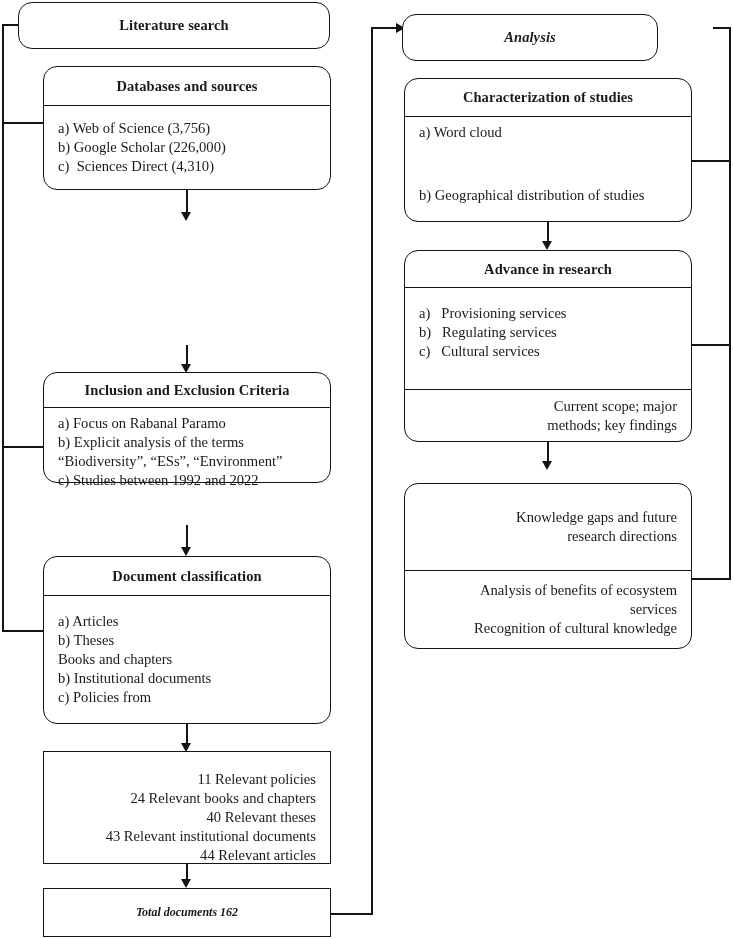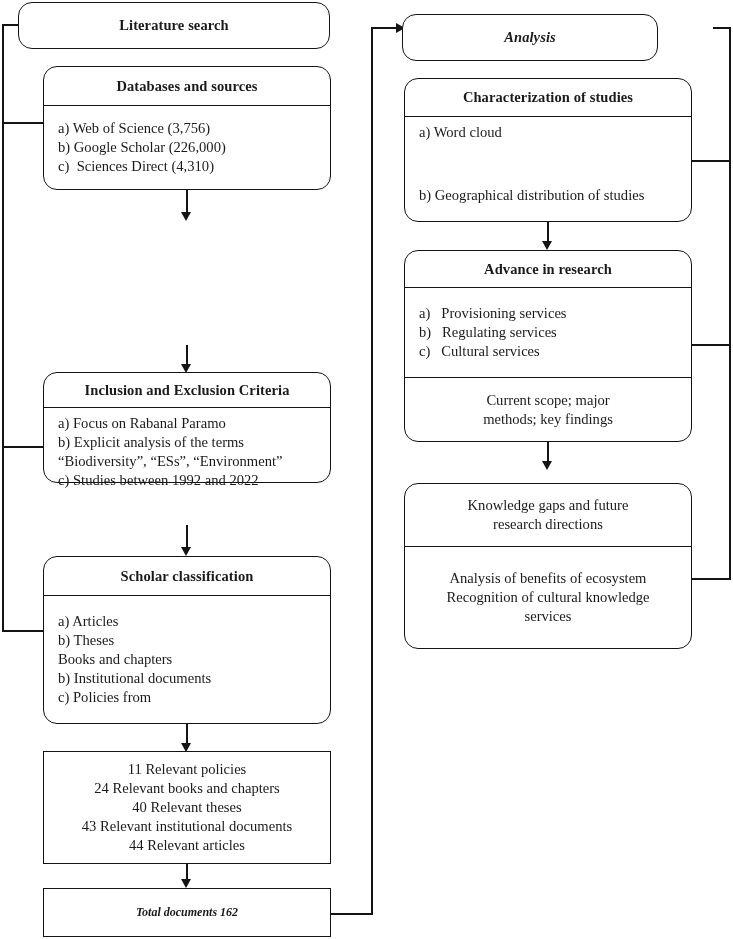--- a/index.html
+++ b/index.html
@@ -52,24 +52,25 @@
     font-size: 14.6px;
     line-height: 1.30;
     text-align: left;
     display: flex;
     flex-direction: column;
     justify-content: center;
   }
   .body-center {
     font-size: 14.6px;
     line-height: 1.30;
-    text-align: center;
+    text-align: right;
     display: flex;
     flex-direction: column;
     justify-content: center;
+    margin-top: 12px;
   }
   .body-center-ital {
     font-size: 12px;
     font-weight: bold;
     font-style: italic;
     text-align: center;
     display: flex;
     align-items: center;
     justify-content: center;
   }
@@ -151,21 +152,21 @@
       <span class="li">b) Explicit analysis of the terms</span>
       <span class="li">“Biodiversity”, “ESs”, “Environment”</span>
       <span class="li">c) Studies between 1992 and 2022</span>
     </div>
   </div>
 
   <div class="conn v" style="left:186px; top:525px; height:24px;"></div>
   <div class="arrow-down" style="left:181px; top:547px;"></div>
 
   <div class="node rounded" style="left:43px; top:556px; width:288px; height:168px;">
-    <div class="sect hdr" style="height:38px;">Scholar classification</div>
+    <div class="sect hdr" style="height:38px;">Document classification</div>
     <div class="sect body-left" style="flex:1 1 auto;">
       <span class="li">a) Articles</span>
       <span class="li">b) Theses</span>
       <span class="li">Books and chapters</span>
       <span class="li">b) Institutional documents</span>
       <span class="li">c) Policies from</span>
     </div>
   </div>
 
   <div class="conn v" style="left:186px; top:724px; height:22px;"></div>
@@ -220,18 +221,18 @@
   <div class="conn v" style="left:547px; top:442px; height:22px;"></div>
   <div class="arrow-down" style="left:542px; top:461px;"></div>
 
   <div class="node rounded" style="left:404px; top:483px; width:288px; height:166px;">
     <div class="sect body-center" style="height:62px;">
       <span class="line">Knowledge gaps and future</span>
       <span class="line">research directions</span>
     </div>
     <div class="sect body-center" style="flex:1 1 auto;">
       <span class="line">Analysis of benefits of ecosystem</span>
+      <span class="line">services</span>
       <span class="line">Recognition of cultural knowledge</span>
-      <span class="line">services</span>
     </div>
   </div>
 
 </div>
 
 </body></html>

